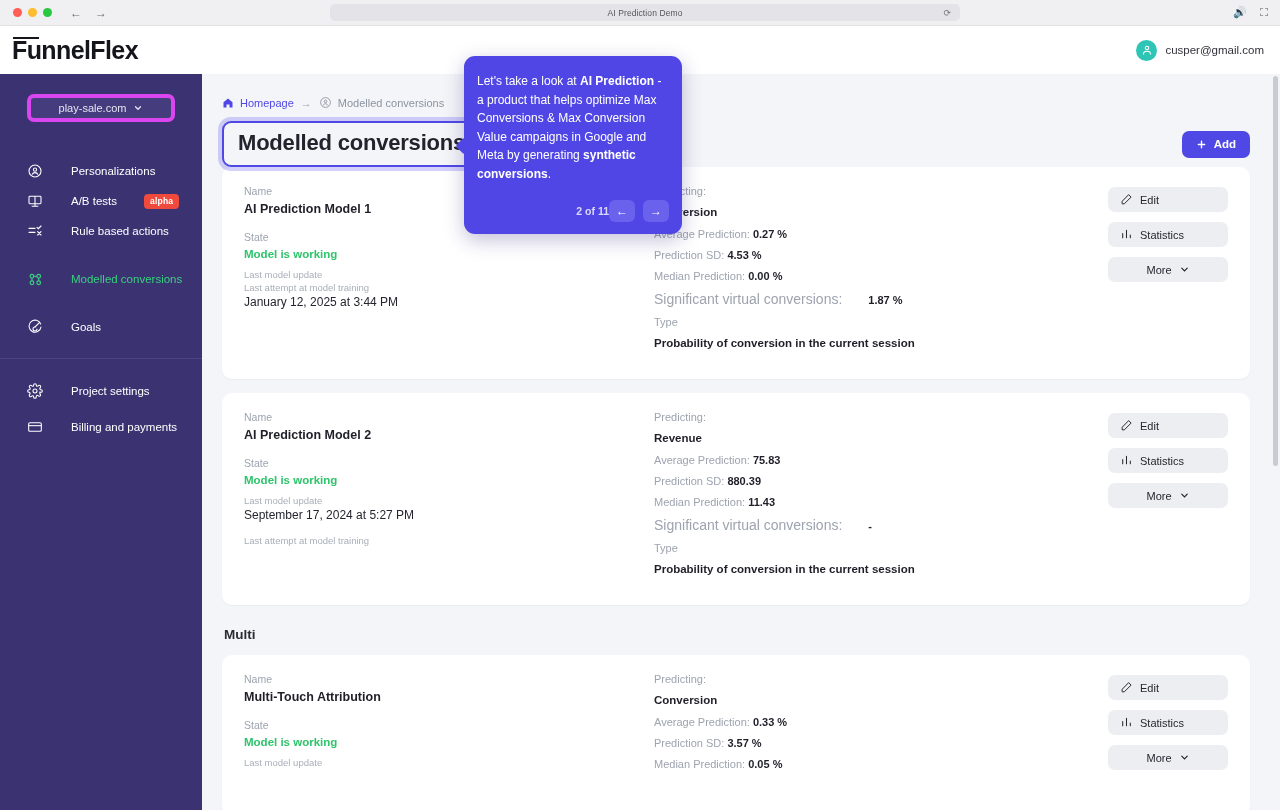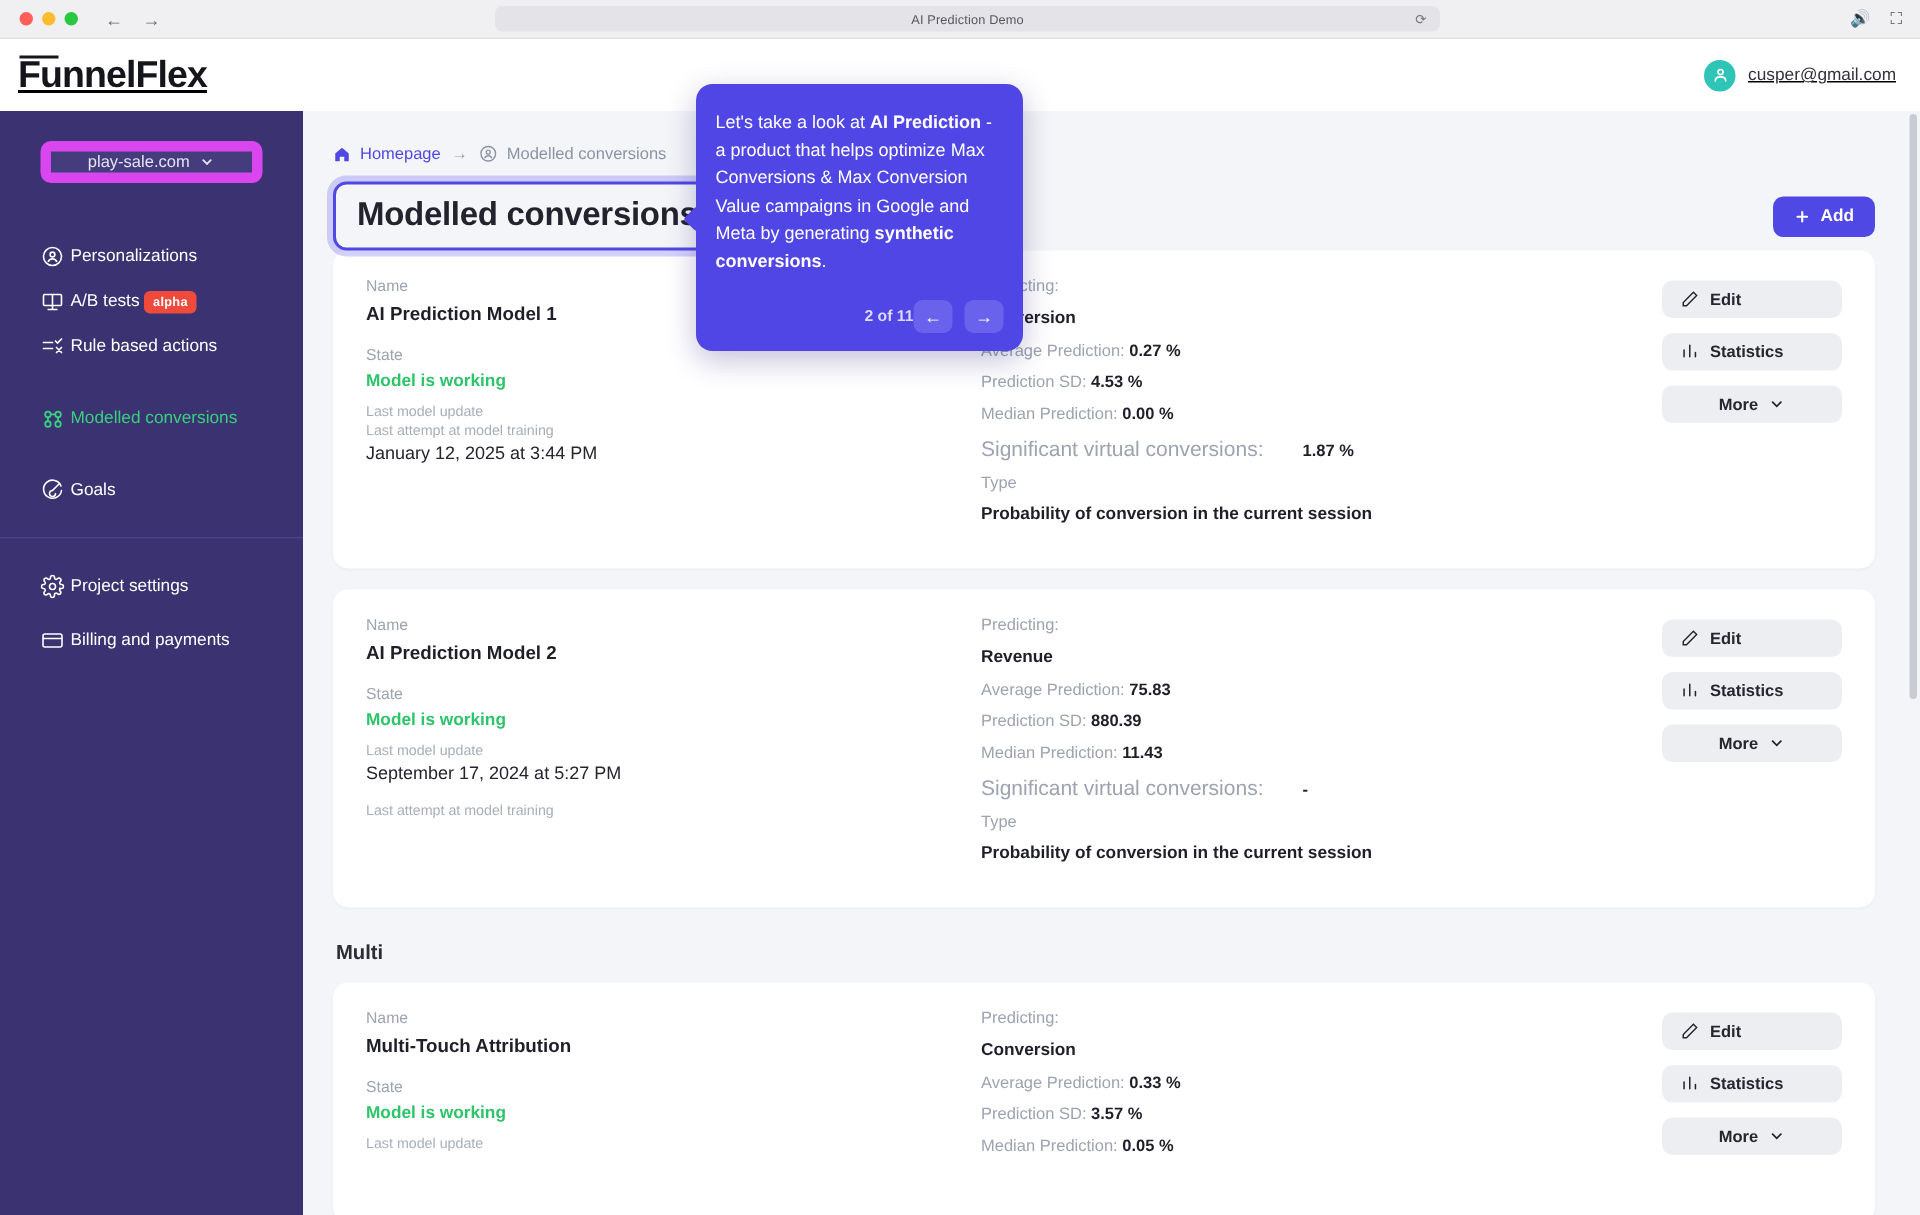--- a/index.html
+++ b/index.html
@@ -32,21 +32,20 @@
   }
   .url-text { font-size: 8.5px; color: #55555c; letter-spacing: .1px; }
   .url-reload { position: absolute; right: 9px; font-size: 9px; color: #76767e; }
   .bar-right { position: absolute; right: 12px; display: flex; gap: 13px; align-items: center; color: #55555c; font-size: 11px; }
 
   
   .app-header {
     height: 48px; width: 1280px; background: #fff;
     display: flex; align-items: center; justify-content: space-between;
     padding: 0 16px 0 12px;
-    text-decoration: underline;
   }
   .logo {
     font-size: 25px; font-weight: 700; color: #15151c;
     letter-spacing: -0.6px; position: relative; display: inline-block;
     font-family: "Liberation Sans", sans-serif;
   }
   .logo::before {
     content: ""; position: absolute; left: 1px; top: 1px;
     width: 26px; height: 2px; background: #15151c;
   }
@@ -60,28 +59,28 @@
 
   
   .app-body { display: flex; width: 1280px; height: 736px; }
 
   .sidebar {
     width: 202px; background: #3b3272; flex: 0 0 202px;
     padding-top: 20px; color: #fff; position: relative;
   }
   .project-select {
     margin: 0 auto; width: 148px; height: 28px;
-    border: 7px solid #d946ef; border-radius: 7px;
+    border: 4px solid #d946ef; border-radius: 7px;
     background: #453c7d;
     display: flex; align-items: center; justify-content: center; gap: 7px;
     font-size: 11px; color: #e6e3f4; cursor: pointer;
   }
   .nav { margin-top: 34px; }
   .nav-item {
-    display: flex; align-items: center; gap: 3px;
+    display: flex; align-items: center; gap: 27px;
     padding: 6px 0 6px 26px; font-size: 11.5px;
     color: #ffffff; cursor: pointer; min-height: 24px;
   }
   .nav-item .ico { width: 18px; height: 18px; flex: 0 0 18px; display:flex; align-items:center; justify-content:center;}
   .nav-item.active { color: #38d07f; }
   .nav-item.active .ico svg { stroke: #38d07f; }
   .badge-alpha {
     background: #ef4a3c; color: #fff; font-size: 8.5px;
     border-radius: 4px; padding: 2px 6px 3px; font-weight: 600;
     letter-spacing: .2px;
@@ -137,21 +136,21 @@
   .stat-strong { font-size: 11.5px; color: #1f1f29; font-weight: 600; margin-bottom: 10px; }
   .stat-row { display: flex; align-items: baseline; margin-bottom: 9px; }
   .stat-row .k { font-size: 14px; color: #9da3af; }
   .stat-row .v { font-size: 11px; color: #1f1f29; font-weight: 700; margin-left: 26px; }
 
   .btn-ghost {
     background: #eceef1; border: none; border-radius: 7px;
     height: 25px; padding: 0 12px; font-size: 11px; color: #26262f;
     display: flex; align-items: center; gap: 7px; cursor: pointer;
     font-family: "Liberation Sans", sans-serif; width: 100%;
-    justify-content: flex-start; font-weight: 700;
+    justify-content: flex-start; font-weight: 400;
   }
   .btn-ghost.more { justify-content: center; }
 
   
   .coach {
     position: absolute; left: 464px; top: 56px; width: 218px;
     background: #4f46e5; border-radius: 11px; padding: 16px 13px 12px;
     color: #fff; z-index: 40;
     box-shadow: 0 6px 20px rgba(40,30,120,.28);
   }

